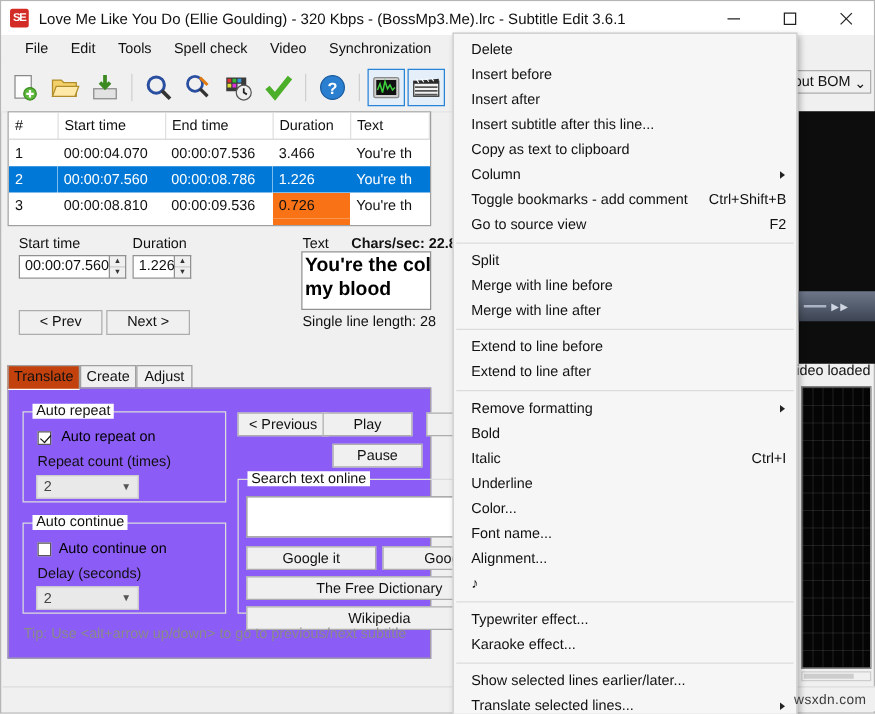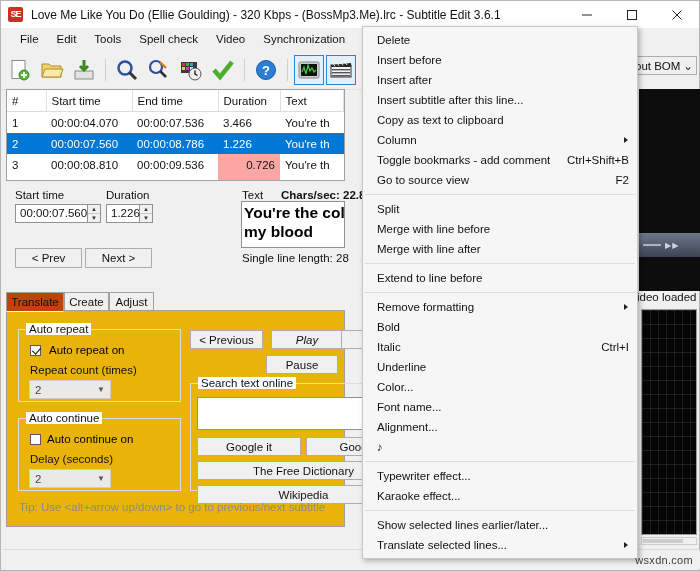--- a/index.html
+++ b/index.html
@@ -34,21 +34,21 @@
   .tbsep{width:1px;height:22px;background:#d0d0d0;margin:0 4px;}
 
   
   .listwrap{position:absolute;left:5px;top:88px;width:339px;height:92px;background:#fff;
             border:1px solid #a0a0a0;box-sizing:border-box;overflow:hidden;}
   table.lv{border-collapse:collapse;width:100%;table-layout:fixed;font-size:11.5px;}
   table.lv th{background:#fff;font-weight:normal;text-align:left;padding:2px 5px;height:17px;
               border-right:1px solid #e0e0e0;border-bottom:1px solid #dcdcdc;color:#111;}
   table.lv td{padding:2px 5px;height:17px;white-space:nowrap;overflow:hidden;color:#111;}
   table.lv tr.sel td{background:#0078d7;color:#fff;}
-  td.warn{background:#fca5a5;text-align:right;}
+  td.warn{background:#f97316;}
 
   
   .grouplbl{font-size:11.5px;color:#111;}
   .tbox{border:1px solid #919191;background:#fff;box-sizing:border-box;font-size:11.5px;
         padding:2px 4px;color:#111;font-family:"Liberation Sans",sans-serif;}
   .spin{width:13px;border:1px solid #919191;border-left:none;background:#f0f0f0;box-sizing:border-box;
         display:flex;flex-direction:column;}
   .spin div{flex:1;display:flex;align-items:center;justify-content:center;font-size:6px;color:#333;}
   .spin div:first-child{border-bottom:1px solid #ccc;}
   .btn{background:#f0f0f0;border:1px solid #adadad;box-sizing:border-box;font-size:11.5px;
@@ -57,21 +57,21 @@
 
   .bigtext{position:absolute;left:240px;top:200px;width:104px;height:47px;border:1px solid #919191;
            background:#fff;box-sizing:border-box;font-size:15.5px;font-weight:bold;line-height:19px;
            padding:1px 2px;overflow:hidden;white-space:nowrap;color:#000;}
 
   
   .tabstrip{position:absolute;left:5px;top:291px;width:339px;height:19px;}
   .tab{position:absolute;top:0;height:19px;box-sizing:border-box;display:flex;align-items:center;
        justify-content:center;font-size:11.5px;border:1px solid #a0a0a0;background:#f0f0f0;color:#111;}
   .tab.active{background:#c2410c;border-bottom-color:#fff;z-index:2;height:20px;}
-  .tabbody{position:absolute;left:5px;top:309px;width:339px;height:217px;background:#eab308;
+  .tabbody{position:absolute;left:5px;top:309px;width:339px;height:217px;background:#8b5cf6;
            border:1px solid #a0a0a0;box-sizing:border-box;}
 
   .gbox{position:absolute;border:1px solid #dcdcdc;box-sizing:border-box;}
   .gbox > .cap{position:absolute;top:-7px;left:7px;background:#fff;padding:0 3px;font-size:11.5px;color:#111;}
 
   .chk{width:11px;height:11px;border:1px solid #5a5a5a;background:#fff;box-sizing:border-box;
        display:inline-block;vertical-align:-2px;position:relative;}
   .chk.on::after{content:"";position:absolute;left:2.5px;top:0px;width:4px;height:7px;
        border:solid #111;border-width:0 1.4px 1.4px 0;transform:rotate(42deg);}
 
@@ -344,21 +344,21 @@
         <span>Auto continue on</span>
       </div>
       <div style="position:absolute;left:11px;top:34px;" class="grouplbl">Delay (seconds)</div>
       <div class="combo" style="position:absolute;left:10px;top:50px;width:82px;height:19px;">
         <span>2</span>
         <span class="chev">▼</span>
       </div>
     </div>
 
     <div class="btn" style="position:absolute;left:183px;top:19px;width:73px;height:19px;">&lt; Previous</div>
-    <div class="btn" style="position:absolute;left:264px;top:19px;width:72px;height:19px;font-style:italic;">Play</div>
+    <div class="btn" style="position:absolute;left:251px;top:19px;width:72px;height:19px;">Play</div>
     <div class="btn" style="position:absolute;left:334px;top:19px;width:72px;height:19px;"></div>
     <div class="btn" style="position:absolute;left:259px;top:44px;width:72px;height:19px;">Pause</div>
 
     <div class="gbox" style="left:183px;top:72px;width:240px;height:108px;border-color:#dcdcdc;">
       <span class="cap">Search text online</span>
     </div>
     <div class="tbox" style="position:absolute;left:190px;top:86px;width:175px;height:33px;" placeholder=""></div>
     <div class="btn" style="position:absolute;left:190px;top:126px;width:104px;height:19px;">Google it</div>
     <div class="btn" style="position:absolute;left:299px;top:126px;width:104px;height:19px;overflow:hidden;">Google</div>
     <div class="btn" style="position:absolute;left:190px;top:150px;width:213px;height:19px;">The Free Dictionary</div>
@@ -418,20 +418,23 @@
     <div class="ctxItem">
         <span class="lbl">Merge with line before</span>
       </div>
     <div class="ctxItem">
         <span class="lbl">Merge with line after</span>
       </div>
     <div class="ctxSep"></div>
     <div class="ctxItem">
         <span class="lbl">Extend to line before</span>
       </div>
+    <div class="ctxItem">
+        <span class="lbl">Extend to line after</span>
+      </div>
     <div class="ctxSep"></div>
     <div class="ctxItem">
         <span class="lbl">Remove formatting</span>
         <span class="arw"></span>
       </div>
     <div class="ctxItem">
         <span class="lbl">Bold</span>
       </div>
     <div class="ctxItem">
         <span class="lbl">Italic</span>

